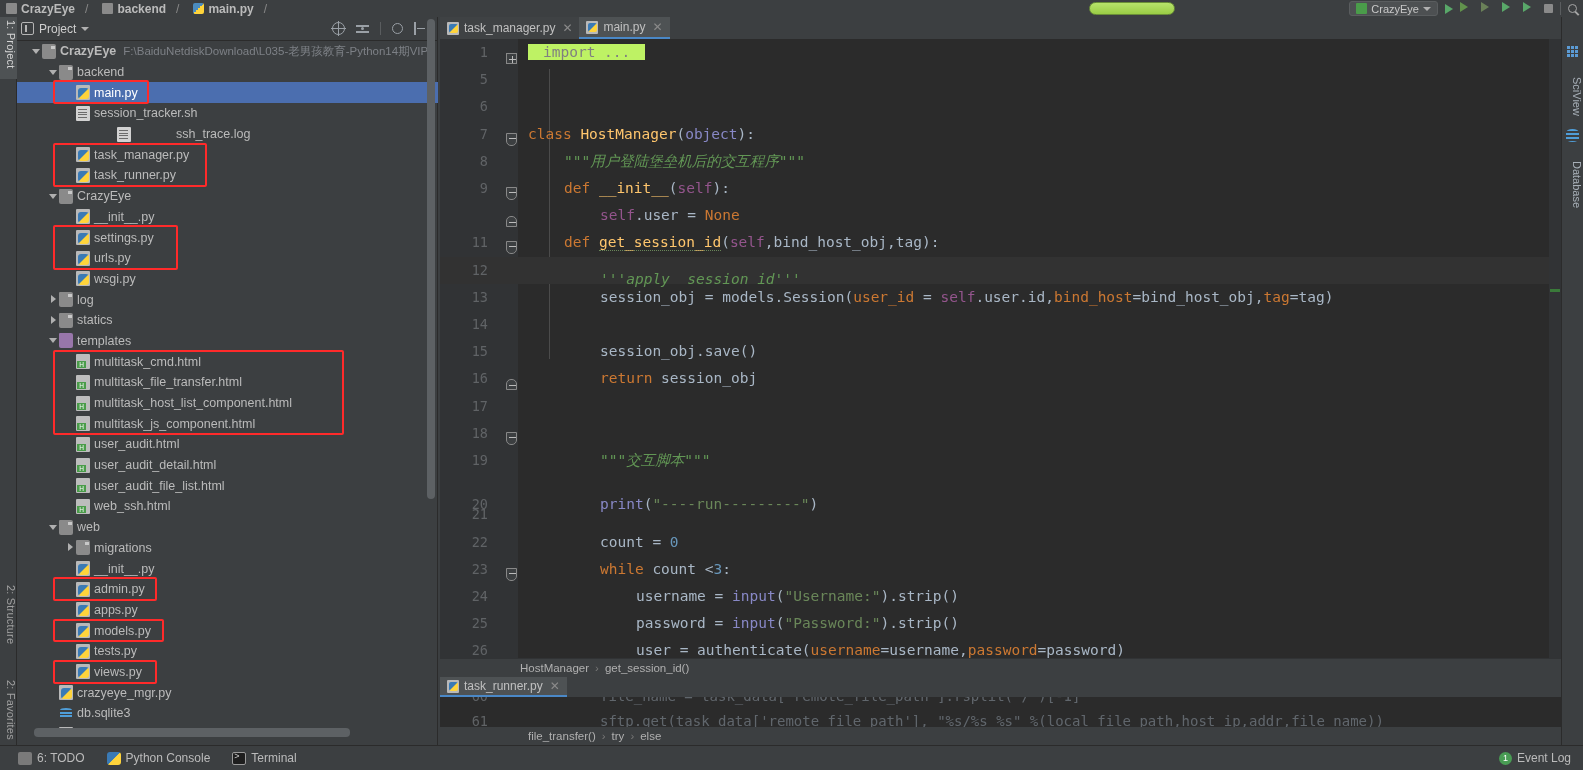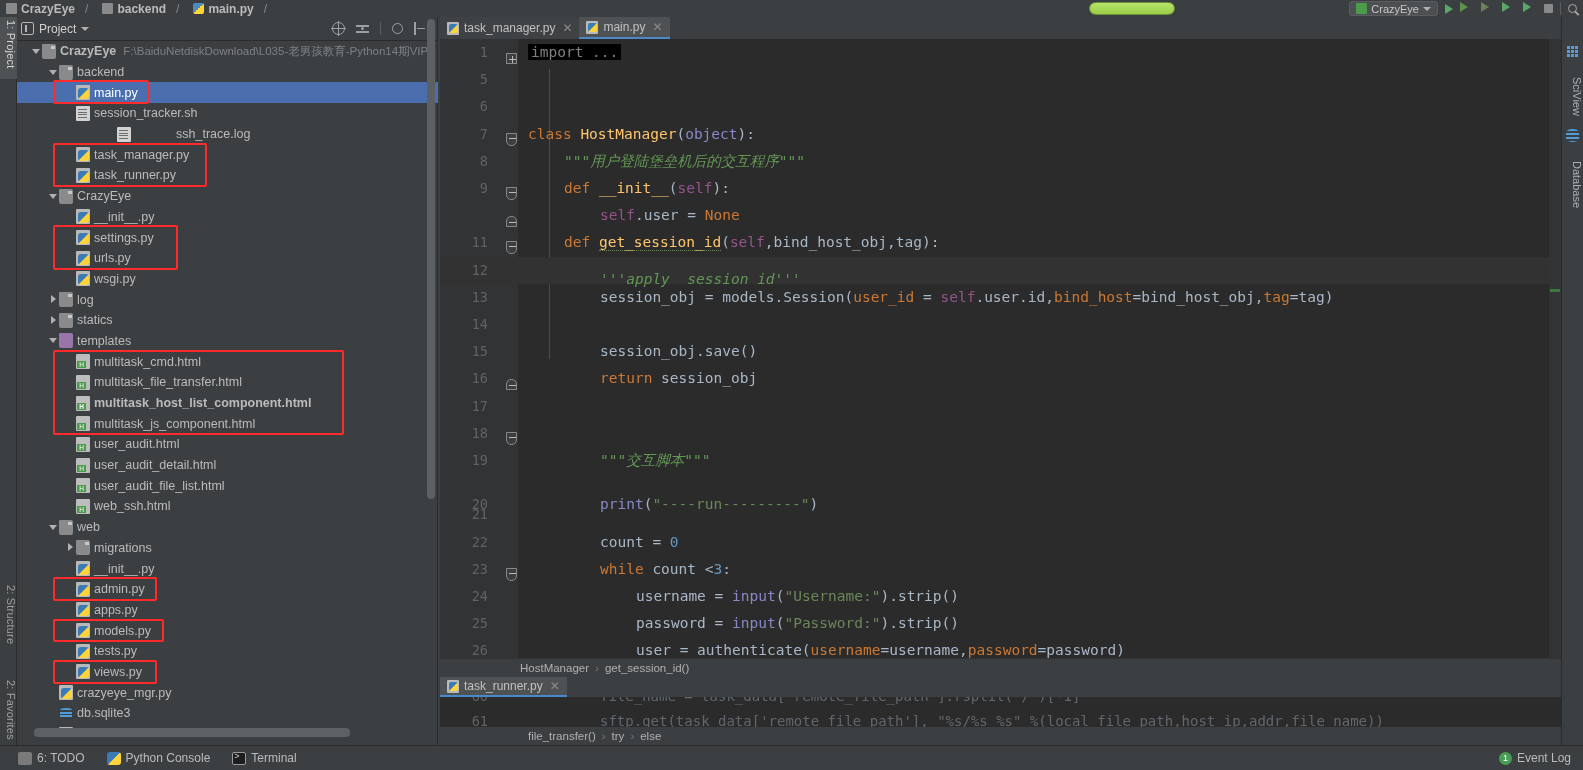--- a/index.html
+++ b/index.html
@@ -148,21 +148,21 @@
   .fn   { color:#ffc66d; }
   .selfc{ color:#94558d; }
   .num  { color:#6897bb; }
   .str  { color:#6a8759; }
   .doc  { color:#629755; font-style:italic; }
   .param{ color:#cc7832; }
   .txt  { color:#a9b7c6; }
   .builtin { color:#8888c6; }
   .fade { color:#808080; }
   .squig { border-bottom:1px dotted #6a8759; }
-  .importfold { background:#000000; padding:0 3px; }
+  .importfold { background:#bef264; padding:0 15px; }
 
   .breadcrumb-ed { position:absolute; left:0; top:641px; width:1121px; height:19px;
                    background:#3c3f41; display:flex; align-items:center; gap:6px;
                    padding-left:80px; font-size:11.5px; color:#b0b0b0; border-top:1px solid #313335;}
   .bc-sep{color:#777;}
 
   
   .lower { position:absolute; left:0; top:660px; width:1121px; height:68px; background:#2b2b2b; }
   .lower-tabbar { height:20px; background:#3c3f41; display:flex; align-items:flex-end;}
   .lower-code { position:absolute; left:0; top:20px; width:1121px; height:30px; overflow:hidden;
@@ -349,21 +349,21 @@
         <div class="row" style="padding-left: 48px;">
           <span class="arrow"></span>
           <span class="ic ic-html"></span>
           <span>multitask_cmd.html</span>
         </div>
         <div class="row" style="padding-left: 48px;">
           <span class="arrow"></span>
           <span class="ic ic-html"></span>
           <span>multitask_file_transfer.html</span>
         </div>
-        <div class="row" style="padding-left: 48px; font-weight: bold;">
+        <div class="row" style="padding-left: 48px;">
           <span class="arrow"></span>
           <span class="ic ic-html"></span>
           <span>multitask_host_list_component.html</span>
         </div>
         <div class="row" style="padding-left: 48px;">
           <span class="arrow"></span>
           <span class="ic ic-html"></span>
           <span>multitask_js_component.html</span>
         </div>
         <div class="row" style="padding-left: 48px;">

